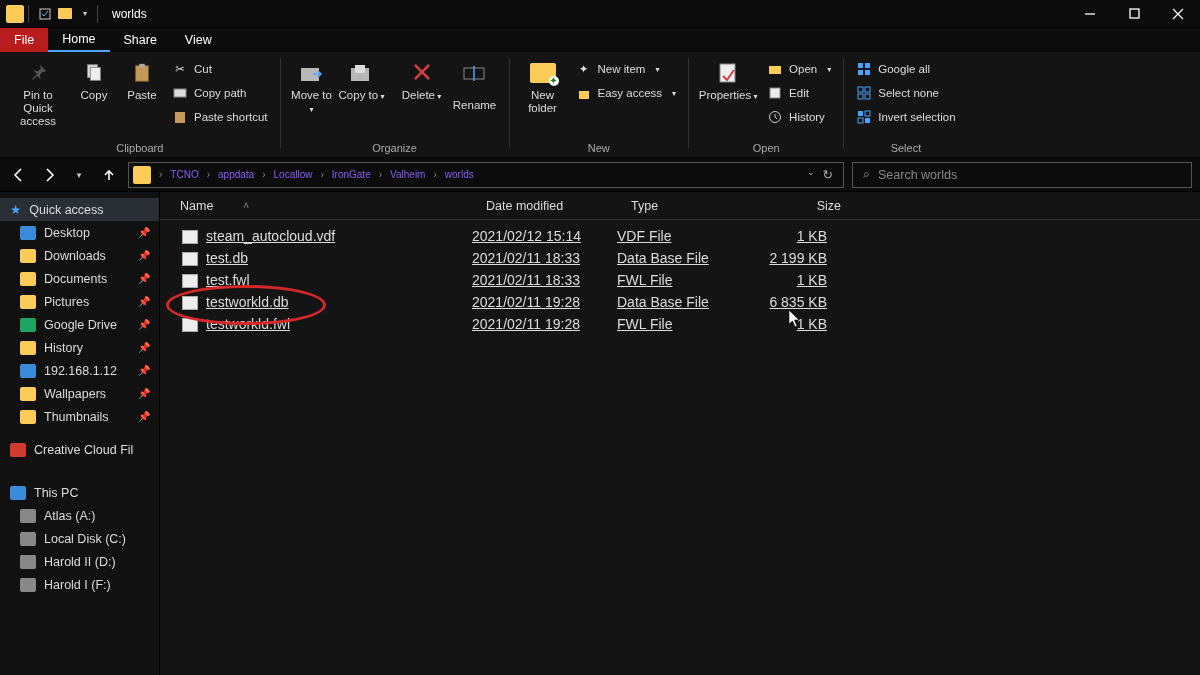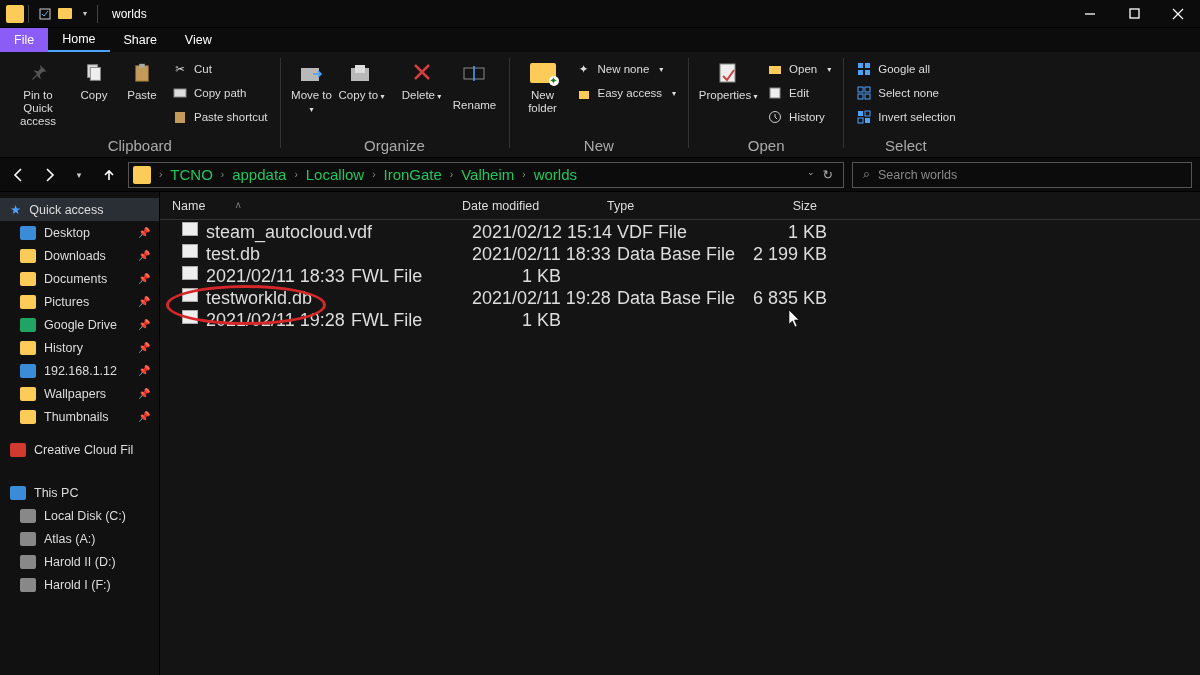--- a/index.html
+++ b/index.html
@@ -11,69 +11,69 @@
   .titlebar .sep { width:1px; height:18px; background:#444; margin:0 4px;}
   .titlebar .qat { display:flex; gap:4px; align-items:center; margin-left:4px;}
   .titlebar .qat .qi { width:16px; height:16px; display:flex;align-items:center;justify-content:center; color:#ccc;}
   .titlebar .tlabel { margin-left: 10px; font-size: 12px; color:#fff;}
   .titlebar .spacer { flex:1; }
   .winbtn { width: 44px; height: 28px; display:flex;align-items:center;justify-content:center; color:#fff; }
 
   
   .menubar { height: 24px; background: #0c0c0c; display:flex; align-items:stretch; }
   .menubar .tab { padding: 0 14px; display:flex; align-items:center; color:#fff; font-size:12.5px; }
-  .menubar .tab.file { background: #8b5cf6; color:#fff; }
+  .menubar .tab.file { background: #b91c1c; color:#fff; }
   .menubar .tab.active { border-bottom: 2px solid #4aa3ff; }
 
   
   .ribbon { height: 106px; background: #141414; border-bottom:1px solid #000; display:flex; }
   .group { display:flex; flex-direction:column; align-items:stretch; }
   .group .body { flex:1; display:flex; align-items:flex-start; padding:5px 8px 0 8px; gap:4px;}
-  .group .label { text-align:center; font-size:15px; color:#aaa; padding-bottom:3px;}
+  .group .label { text-align:center; font-size:11px; color:#aaa; padding-bottom:3px;}
   .vsep { width:1px; background:#333; margin:6px 0; height:90px; }
 
   .big { display:flex; flex-direction:column; align-items:center; width:54px; gap:2px; padding-top:2px;}
   .big .icn { width:28px; height:28px; display:flex;align-items:center;justify-content:center;}
   .big .txt { font-size:11.5px; color:#ddd; text-align:center; line-height:1.15;}
   .small { display:flex; align-items:center; gap:6px; height:24px; padding:0 4px; font-size:11.5px; color:#ddd;}
   .small .icn{ width:16px;height:16px;display:flex;align-items:center;justify-content:center;}
   .stack { display:flex; flex-direction:column; }
 
   
   .navbar { height: 34px; background:#0c0c0c; display:flex; align-items:center; gap:8px; padding:0 8px; border-bottom:1px solid #000;}
   .navbtn { width:22px; height:22px; display:flex;align-items:center;justify-content:center; color:#ccc;}
   .crumbs { flex:1; height:26px; border:1px solid #555; background:#0c0c0c; display:flex; align-items:center; padding:0 4px; gap:4px;}
   .crumbs .fic{ width:18px;height:18px;background:#fdcb58;border-radius:2px; margin-right:2px;}
-  .crumbs .seg { font-size:15px; color:#22c55e; padding:0 2px;}
+  .crumbs .seg { font-size:10px; color:#8b5cf6; padding:0 2px;}
   .crumbs .car { color:#888; font-size:10px; padding:0 2px;}
   .crumbs .sp{flex:1;}
   .crumbs .ref{ display:flex;gap:8px;color:#aaa;padding-right:6px;}
   .search { width:340px; height:26px; border:1px solid #555; display:flex; align-items:center; gap:8px; padding:0 10px; color:#888;}
 
   
   .content { display:flex; height: calc(675px - 28px - 24px - 106px - 34px); }
 
   .sidebar { width:160px; background:#111; border-right:1px solid #000; padding-top:6px; overflow:hidden;}
   .side-item { display:flex; align-items:center; height:23px; padding:0 8px 0 20px; gap:8px; font-size:12.5px; color:#ddd;}
   .side-item.top { padding-left:10px;}
   .side-item .ic { width:16px; height:14px; border-radius:2px;}
   .side-item.active { background:#2a2f36; }
   .side-item .pin { margin-left:auto; color:#888; font-size:10px;}
   .side-gap{height:10px;}
 
   .filepane { flex:1; background:#141414; position:relative;}
-  .cols { display:flex; height:28px; align-items:center; border-bottom:1px solid #333; padding-left:12px;}
+  .cols { display:flex; height:28px; align-items:center; border-bottom:1px solid #333; padding-left:20px;}
   .cols .col { font-size:12.5px; color:#ddd; }
   .cols .c-name{width:290px;display:flex;align-items:center;gap:30px;}
-  .cols .c-date{width:145px;}
+  .cols .c-date{width:145px;margin-left:16px;}
   .cols .c-type{width:130px;}
   .cols .c-size{width:90px; text-align:right; padding-right:10px;}
 
   .rows { padding-top:2px;}
-  .row { display:flex; align-items:flex-start; height:22px; padding-left:22px; font-size:18px; color:#ddd;}
+  .row { display:flex; align-items:flex-end; height:22px; padding-left:22px; font-size:14px; color:#ddd;text-decoration:underline;}
   .row .ic{ width:16px;height:14px; background:#eee; border:1px solid #aaa; margin-right:8px;}
   .row .n{width:266px;}
   .row .d{width:145px;}
   .row .t{width:130px;}
   .row .s{width:90px; text-align:right; padding-right:10px;}
 
   .circle-ann { position:absolute; border:3px solid #d62828; border-radius:50%/50%; pointer-events:none; }
 
   .cursor { position:absolute; width:14px; height:20px; color:#fff; }
 
@@ -232,21 +232,21 @@
         <div class="icn">
             <div style="width:26px;height:20px;background:#fdcb58;border-radius:2px;position:relative;">
               <div style="position:absolute;right:-3px;bottom:-3px;width:10px;height:10px;background:#fff;border-radius:50%;color:#1a7a1a;font-size:10px;line-height:10px;text-align:center;">✦</div>
             </div>
           </div>
         <div class="txt">New folder</div>
       </div>
       <div class="stack">
         <div class="small">
             <span class="icn">✦</span>
-            <span>New none</span>
+            <span>New item</span>
             <span style="font-size:8px;margin-left:4px;">▾</span>
           </div>
         <div class="small">
             <span class="icn">
               <svg width="14" height="14">
                 <rect x="2" y="5" width="10" height="8" fill="#fdcb58"></rect>
               </svg>
             </span>
             <span>Easy access</span>
             <span style="font-size:8px;margin-left:4px;">▾</span>
@@ -447,25 +447,25 @@
       </div>
     <div class="side-gap"></div>
     <div class="side-gap"></div>
     <div class="side-item top">
         <span class="ic" style="background:#3a8bd8;"></span>
         <span>This PC</span>
       </div>
     <div id="side-drives">
         <div class="side-item">
           <span class="ic" style="background:#888;"></span>
+          <span>Atlas (A:)</span>
+        </div>
+        <div class="side-item">
+          <span class="ic" style="background:#888;"></span>
           <span>Local Disk (C:)</span>
-        </div>
-        <div class="side-item">
-          <span class="ic" style="background:#888;"></span>
-          <span>Atlas (A:)</span>
         </div>
         <div class="side-item">
           <span class="ic" style="background:#888;"></span>
           <span>Harold II (D:)</span>
         </div>
         <div class="side-item">
           <span class="ic" style="background:#888;"></span>
           <span>Harold I (F:)</span>
         </div>
       </div>
@@ -491,33 +491,35 @@
         </div>
         <div class="row">
           <span class="ic"></span>
           <span class="n">test.db</span>
           <span class="d">2021/02/11 18:33</span>
           <span class="t">Data Base File</span>
           <span class="s">2 199 KB</span>
         </div>
         <div class="row">
           <span class="ic"></span>
+          <span class="n">test.fwl</span>
           <span class="d">2021/02/11 18:33</span>
           <span class="t">FWL File</span>
           <span class="s">1 KB</span>
         </div>
         <div class="row">
           <span class="ic"></span>
           <span class="n">testworkld.db</span>
           <span class="d">2021/02/11 19:28</span>
           <span class="t">Data Base File</span>
           <span class="s">6 835 KB</span>
         </div>
         <div class="row">
           <span class="ic"></span>
+          <span class="n">testworkld.fwl</span>
           <span class="d">2021/02/11 19:28</span>
           <span class="t">FWL File</span>
           <span class="s">1 KB</span>
         </div>
       </div>
 
     <div class="circle-ann" style="left:6px; top:93px; width:160px; height:40px;"></div>
 
     <div class="cursor" style="left:628px; top:117px;">
       <svg width="14" height="20" viewBox="0 0 14 20">

